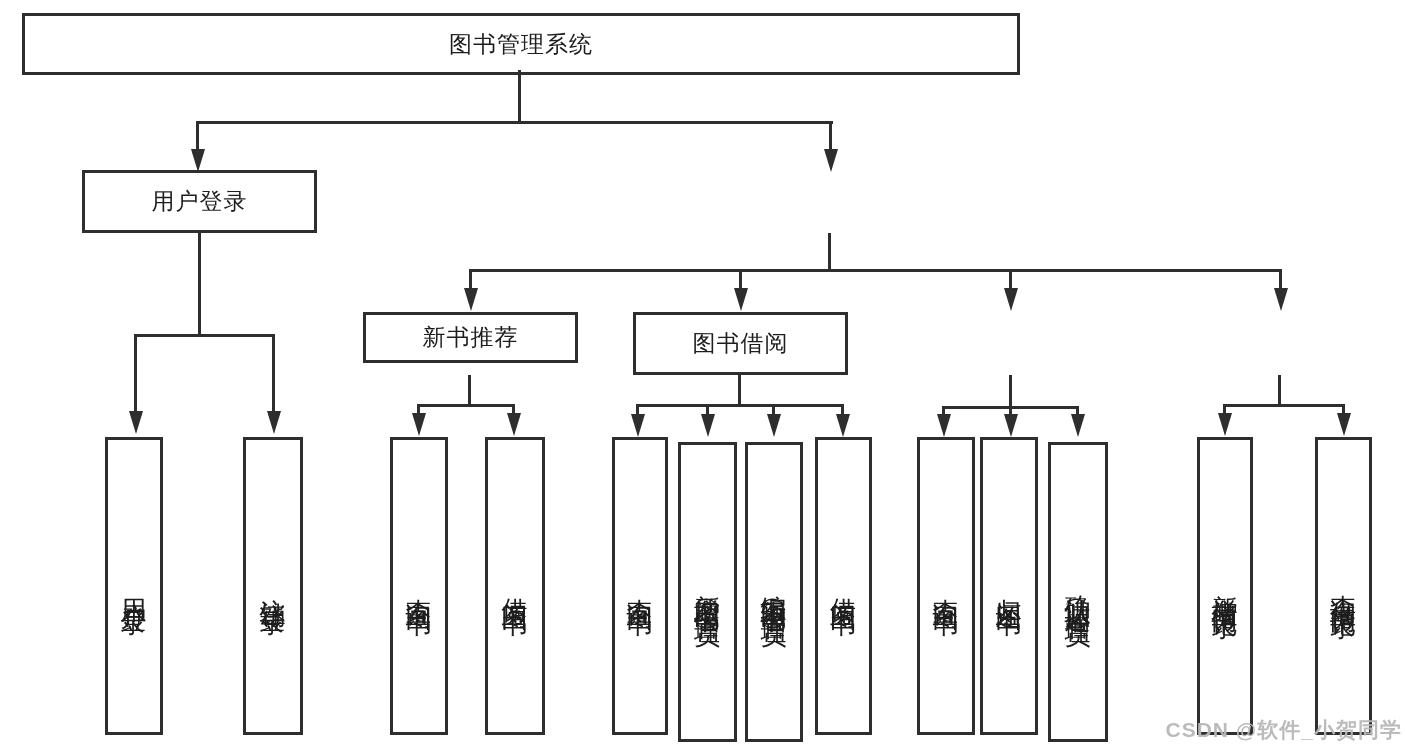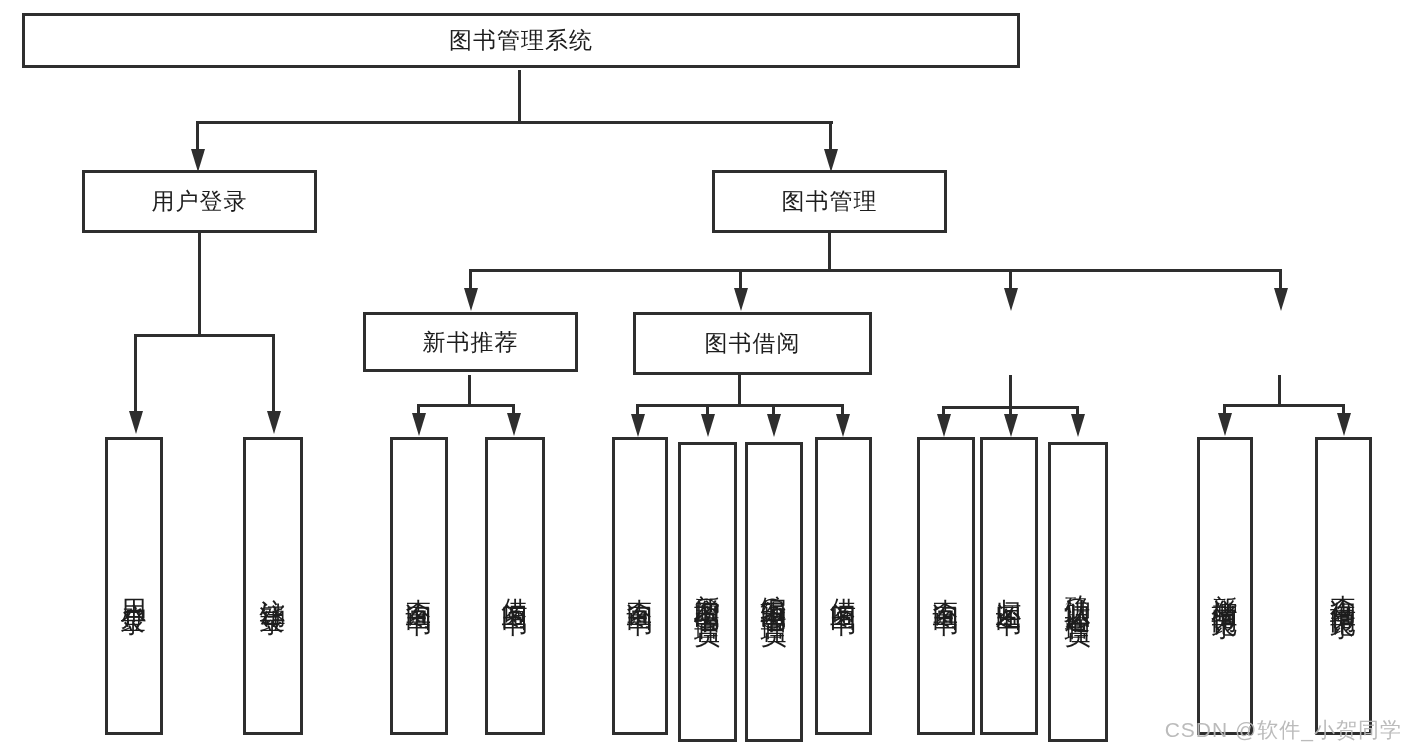--- a/index.html
+++ b/index.html
@@ -19,68 +19,65 @@
     font-size:26px;letter-spacing:4px;line-height:1;white-space:nowrap;
   }
   .ln{position:absolute;background:#2e2e2e;}
   .ah{
     position:absolute;width:0;height:0;
     border-left:7px solid transparent;border-right:7px solid transparent;
     border-top:23px solid #2e2e2e;
   }
   .wm{
     position:absolute;top:716px;right:3px;z-index:5;
-    color:rgba(183,183,183,0.95);font-size:21px;letter-spacing:1px;white-space:nowrap;
+    color:rgba(183,183,183,0.95);font-size:21px;letter-spacing:1px;white-space:nowrap;font-weight:bold;
   }
 </style>
 </head>
 <body>
 
 <div class="stage">
 
-  <div class="box h" style="left:22px;top:13px;width:998px;height:55px">
+  <div class="box h" style="left:22px;top:13px;width:998px;height:62px">
     <span>图书管理系统</span>
   </div>
 
   <div class="ln" style="left:518px;top:70px;width:3px;height:53px"></div>
   <div class="ln" style="left:196px;top:121px;width:637px;height:3px"></div>
   <div class="ln" style="left:196px;top:121px;width:3px;height:31px"></div>
   <div class="ah" style="left:191px;top:149px"></div>
   <div class="ln" style="left:829px;top:121px;width:3px;height:31px"></div>
   <div class="ah" style="left:824px;top:149px"></div>
 
   <div class="box h" style="left:82px;top:170px;width:235px;height:63px">
     <span>用户登录</span>
-  </div>
-  <div class="box h" style="left:712px;top:170px;width:235px;height:63px">
-    <span>图书管理</span>
   </div>
 
   <div class="ln" style="left:198px;top:233px;width:3px;height:103px"></div>
   <div class="ln" style="left:134px;top:334px;width:141px;height:3px"></div>
   <div class="ln" style="left:134px;top:334px;width:3px;height:78px"></div>
   <div class="ah" style="left:129px;top:411px"></div>
   <div class="ln" style="left:272px;top:334px;width:3px;height:78px"></div>
   <div class="ah" style="left:267px;top:411px"></div>
 
   <div class="ln" style="left:828px;top:233px;width:3px;height:39px"></div>
   <div class="ln" style="left:469px;top:269px;width:813px;height:3px"></div>
   <div class="ln" style="left:469px;top:269px;width:3px;height:21px"></div>
   <div class="ah" style="left:464px;top:288px"></div>
   <div class="ln" style="left:739px;top:269px;width:3px;height:21px"></div>
   <div class="ah" style="left:734px;top:288px"></div>
   <div class="ln" style="left:1009px;top:269px;width:3px;height:21px"></div>
   <div class="ah" style="left:1004px;top:288px"></div>
   <div class="ln" style="left:1279px;top:269px;width:3px;height:21px"></div>
   <div class="ah" style="left:1274px;top:288px"></div>
 
-  <div class="box h" style="left:363px;top:312px;width:215px;height:60px">
+  <div class="box h" style="left:363px;top:312px;width:215px;height:51px">
     <span>新书推荐</span>
   </div>
-  <div class="box h" style="left:633px;top:312px;width:239px;height:63px">
+  <div class="box h" style="left:633px;top:312px;width:215px;height:63px">
     <span>图书借阅</span>
   </div>
 
   <div class="ln" style="left:468px;top:375px;width:3px;height:31px"></div>
   <div class="ln" style="left:417px;top:404px;width:98px;height:3px"></div>
   <div class="ln" style="left:417px;top:404px;width:3px;height:11px"></div>
   <div class="ah" style="left:412px;top:413px"></div>
   <div class="ln" style="left:512px;top:404px;width:3px;height:11px"></div>
   <div class="ah" style="left:507px;top:413px"></div>
 

